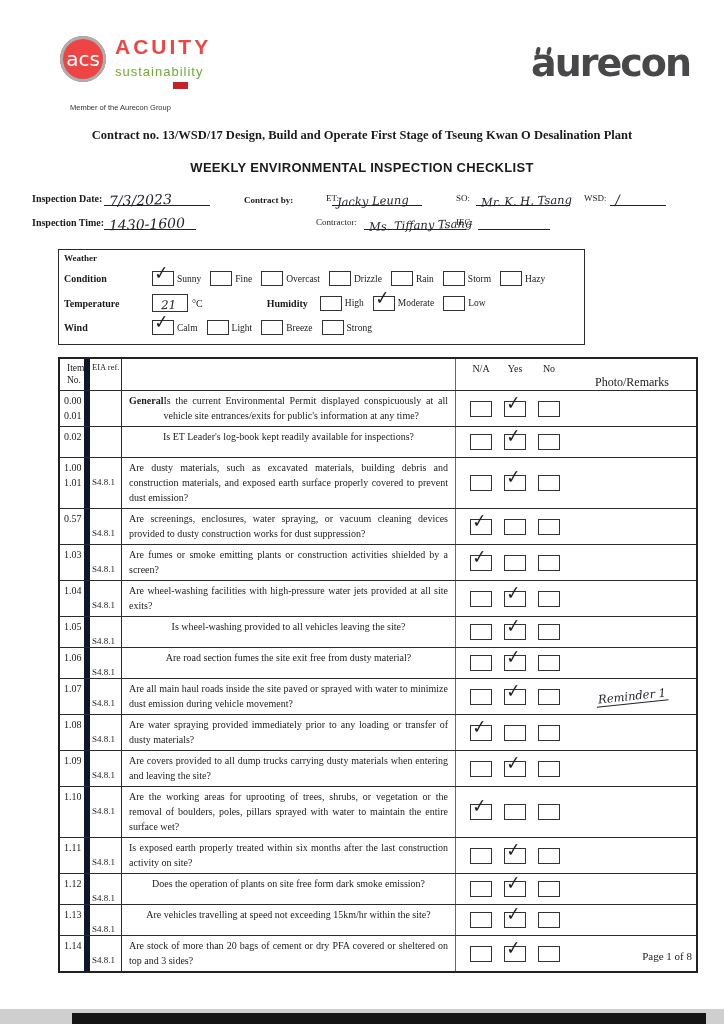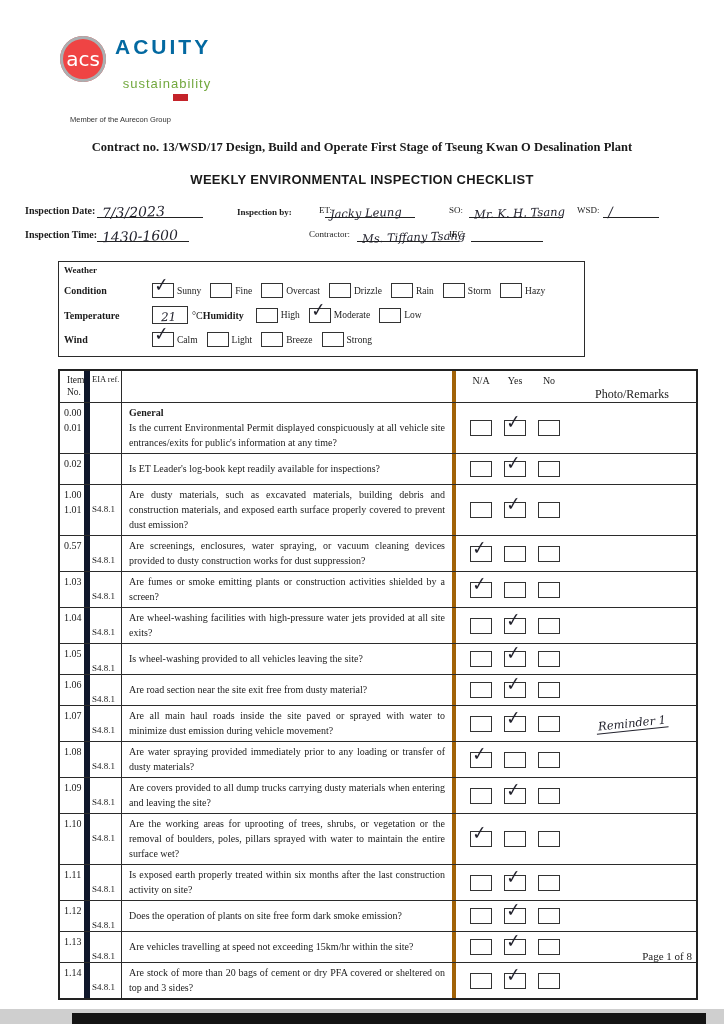--- a/index.html
+++ b/index.html
@@ -8,35 +8,35 @@
     font-family:"Liberation Serif", serif;color:#1b1b1b;
   }
   .page{position:relative;width:724px;height:1024px;background:#ffffff;overflow:hidden;}
 
   
   .logo-row{display:flex;justify-content:space-between;align-items:flex-start;padding:36px 34px 0 60px;}
   .logo-left-top{display:flex;align-items:flex-start;gap:9px;}
   .acs{width:46px;height:46px;border-radius:50%;background:#ef4444;color:#fff;
        font-family:"DejaVu Sans",sans-serif;font-size:20px;font-weight:normal;
        display:flex;align-items:center;justify-content:center;box-shadow:inset 0 0 0 3px #aab0b2;}
-  .acuity{font-family:"Liberation Sans",sans-serif;font-size:21px;letter-spacing:3px;color:#0369a1;font-weight:600;line-height:1;}
-  .sustain{font-family:"Liberation Sans",sans-serif;font-size:13px;letter-spacing:1px;color:#72a83e;margin-top:20px;line-height:1;text-align:right;}
+  .acuity{font-family:"Liberation Sans",sans-serif;font-size:21px;letter-spacing:3px;color:#ef4444;font-weight:600;line-height:1;}
+  .sustain{font-family:"Liberation Sans",sans-serif;font-size:13px;letter-spacing:1px;color:#72a83e;margin-top:8px;line-height:1;}
   .redmark{width:15px;height:7px;background:#c4232a;margin:4px 0 0 58px;}
   .member{font-family:"Liberation Sans",sans-serif;font-size:7.5px;color:#333;margin-top:14px;margin-left:10px;}
   .aurecon{position:relative;font-family:"DejaVu Sans",sans-serif;font-weight:bold;font-size:38px;
            color:#48484a;letter-spacing:-2px;line-height:1;margin-top:8px;}
   .aurecon-marks{position:absolute;top:3px;left:5px;display:flex;gap:7px;}
   .aurecon-marks i{width:4px;height:8px;background:#48484a;border-radius:2px;transform:rotate(14deg);display:block;}
 
   
   .contract-title{text-align:center;font-weight:bold;font-size:12.5px;margin-top:16px;padding:0 30px;}
   .subtitle{text-align:center;font-weight:bold;font-family:"Liberation Sans",sans-serif;font-size:13px;letter-spacing:.3px;margin-top:17px;}
 
   
-  .info{position:relative;height:48px;margin:16px 26px 0 25px;font-size:10px;}
+  .info{position:relative;height:48px;margin:16px 26px 0 32px;font-size:10px;}
   .info .lbl{position:absolute;white-space:nowrap;}
   .b{font-weight:bold;}
   .sm{font-size:9px;}
   .fld{position:absolute;border-bottom:1px solid #222;height:14px;}
   .fld .hand{position:absolute;left:5px;bottom:-3px;white-space:nowrap;}
   .hand{font-family:"DejaVu Serif",serif;font-style:italic;color:#23232e;display:inline-block;transform:rotate(-2deg);}
   .hand.big{font-size:14px;}
   .hand.med{font-size:11.5px;}
 
   
@@ -46,31 +46,31 @@
   .w-lab{width:88px;font-weight:bold;font-size:10px;flex:0 0 auto;}
   .w-items{display:flex;align-items:center;}
   .w-item{display:flex;align-items:center;margin-right:9px;}
   .cb{display:inline-block;width:20px;height:13px;border:1px solid #333;position:relative;background:#fff;flex:0 0 auto;}
   .cb-lab{font-size:9.5px;margin-left:3px;white-space:nowrap;}
   .tick{position:absolute;left:1px;top:-8px;font-size:18px;line-height:1;color:#23232e;
         font-family:"DejaVu Sans",sans-serif;transform:rotate(-10deg) skewX(-6deg);}
   .temp-box{width:34px;height:16px;border:1px solid #333;position:relative;display:inline-block;flex:0 0 auto;}
   .temp-val{position:absolute;left:8px;bottom:-1px;font-size:12px;}
   .temp-unit{margin-left:4px;font-size:10px;}
-  .w-lab.humidity{width:auto;margin-right:12px;}
+  .w-lab.humidity{width:auto;margin-left:64px;margin-right:12px;}
 
   
   .ctable{margin:12px 26px 0 58px;border:2px solid #222;}
   .thead,.trow{display:grid;grid-template-columns:30px 32px 1fr 112px 128px;}
   .thead{min-height:28px;}
   .trow{border-top:1px solid #2b2b2b;min-height:30px;}
   .c-item{border-right:6px solid #0f172a;font-size:10px;line-height:15px;padding:2px 0 2px 4px;}
   .c-eia{border-right:1px solid #2b2b2b;font-size:9px;padding:19px 0 0 2px;}
-  .c-desc{border-right:4px solid #a16207;padding:2px 7px 3px 7px;font-size:10px;line-height:15px;
-          display:flex;flex-direction:column;justify-content:center;}
+  .c-desc{border-right:1px solid #a16207;padding:2px 7px 3px 7px;font-size:10px;line-height:15px;
+          display:flex;flex-direction:row;justify-content:center;}
   .sec-head{font-weight:bold;}
   .question{text-align:justify;}
   .c-ans{display:flex;align-items:center;padding-left:8px;}
   .slot{width:34px;display:flex;justify-content:center;}
   .cb.tbl{width:20px;height:14px;}
   .c-rem{display:flex;align-items:center;justify-content:center;}
   .remark{border-bottom:1px solid #23232e;transform:rotate(-6deg);font-size:11.5px;padding:0 2px;}
   .th-item div{font-size:9.5px;line-height:12px;padding-left:3px;}
   .th-item{padding-top:3px;}
   .th-eia{font-size:8.5px;padding-top:3px;}
@@ -93,31 +93,38 @@
       <div class="logo-left-top">
         <div class="acs">acs</div>
         <div class="logo-text">
           <div class="acuity">ACUITY</div>
           <div class="sustain">sustainability</div>
           <div class="redmark"></div>
         </div>
       </div>
       <div class="member">Member of the Aurecon Group</div>
     </div>
+    <div class="aurecon">
+      <span class="aurecon-marks">
+          <i></i>
+          <i></i>
+        </span>
+      <span>aurecon</span>
+    </div>
   </div>
 
   <div class="contract-title">Contract no.  13/WSD/17 Design, Build and Operate First Stage of Tseung Kwan O Desalination Plant</div>
   <div class="subtitle">WEEKLY ENVIRONMENTAL INSPECTION CHECKLIST</div>
 
   <div class="info">
     <span class="lbl b" style="left:0;top:2px">Inspection Date:</span>
     <span class="fld" style="left:72px;top:0;width:106px">
       <span class="hand big">7/3/2023</span>
     </span>
-    <span class="lbl b sm" style="left:212px;top:4px">Inspection by:</span>
+    <span class="lbl b sm" style="left:212px;top:4px">Contract by:</span>
     <span class="lbl sm" style="left:294px;top:2px">ET:</span>
     <span class="fld" style="left:300px;top:0;width:90px">
       <span class="hand med">Jacky Leung</span>
     </span>
     <span class="lbl sm" style="left:424px;top:2px">SO:</span>
     <span class="fld" style="left:444px;top:0;width:94px">
       <span class="hand med">Mr. K. H. Tsang</span>
     </span>
     <span class="lbl sm" style="left:552px;top:2px">WSD:</span>
     <span class="fld" style="left:578px;top:0;width:56px">
@@ -403,21 +410,21 @@
             </span>
           </div>
           <div class="c-rem"></div>
         </div>
         <div class="trow">
           <div class="c-item">
             <div>1.06</div>
           </div>
           <div class="c-eia">S4.8.1</div>
           <div class="c-desc">
-            <div class="question">Are road section near the site exit free from dusty material?</div>
+            <div class="question">Are road section fumes the site exit free from dusty material?</div>
           </div>
           <div class="c-ans">
             <span class="slot">
               <span class="cb tbl"></span>
             </span>
             <span class="slot">
               <span class="cb tbl">
                 <span class="tick">✓</span>
               </span>
             </span>

